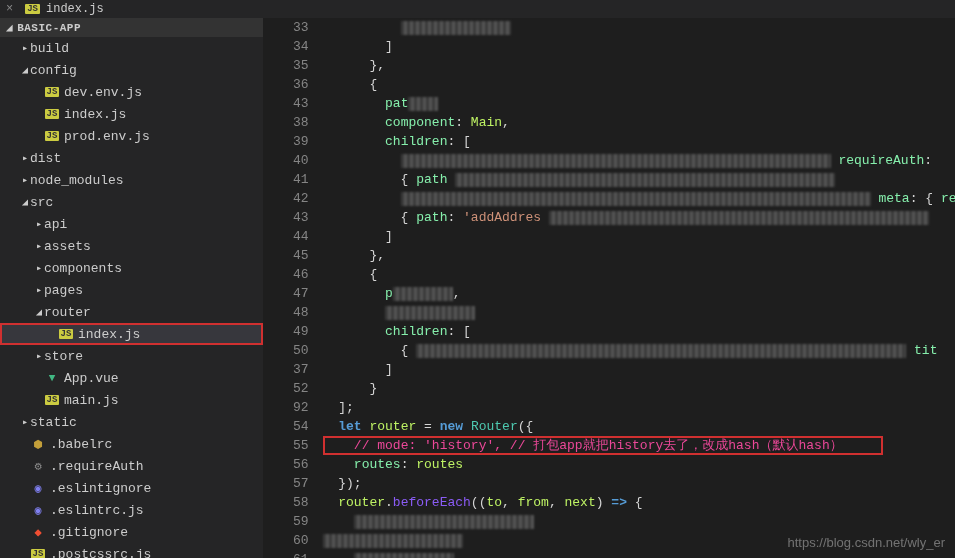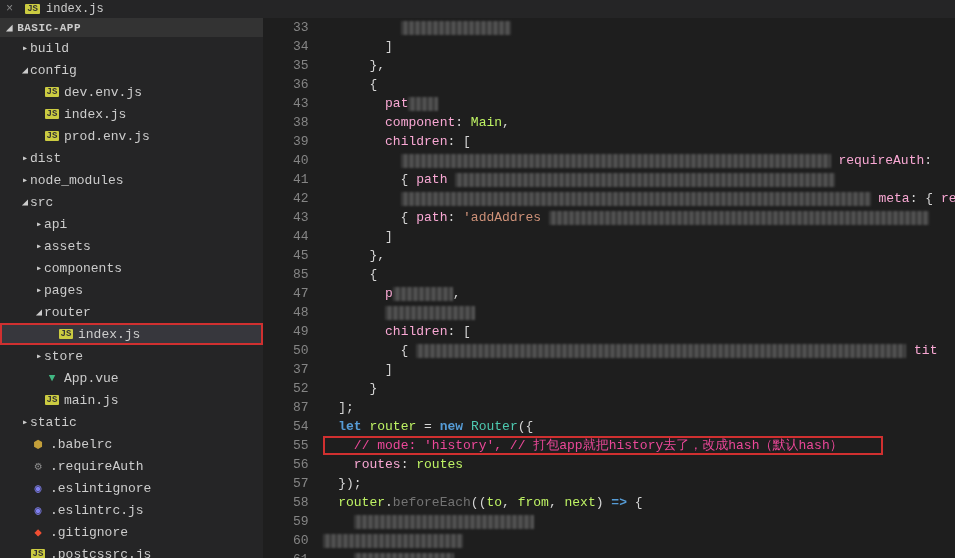--- a/index.html
+++ b/index.html
@@ -115,26 +115,26 @@
       position: relative;
     }
     .code-line { height: 19px; position: relative; }
     .highlight-box {
       position: absolute;
       border: 2px solid #d03030;
       pointer-events: none;
     }
     .kw { color: #569cd6; font-weight: bold; }
     .str { color: #ce9178; }
-    .fn { color: #737373; margin-top: 36px; }
+    .fn { color: #8b5cf6; margin-top: 36px; }
     .var { color: #bef264; }
     .cls { color: #4ec9b0; }
     .comment { color: #ec4899; }
     .bool { color: #569cd6; margin-left: 48px; }
-    .prop { color: #f9a8d4; text-align: center; }
+    .prop { color: #86efac; text-align: center; }
     .pixelate {
       display: inline-block;
       background: linear-gradient(90deg, #3a3a3a 25%, #555 25%, #555 50%, #3a3a3a 50%, #3a3a3a 75%, #555 75%);
       background-size: 12px 12px;
       color: transparent;
       filter: blur(1px);
       height: 14px;
       vertical-align: middle;
     }
     .watermark {
@@ -309,32 +309,33 @@
         <div>36</div>
         <div>43</div>
         <div>38</div>
         <div>39</div>
         <div>40</div>
         <div>41</div>
         <div>42</div>
         <div>43</div>
         <div>44</div>
         <div>45</div>
-        <div>85</div>
+        <div>46</div>
         <div>47</div>
         <div>48</div>
         <div>49</div>
         <div>50</div>
         <div>37</div>
         <div>52</div>
-        <div>87</div>
+        <div>92</div>
         <div>54</div>
         <div>55</div>
         <div>56</div>
         <div>57</div>
         <div>58</div>
         <div>59</div>
         <div>60</div>
         <div>61</div>
       </div>
     <div class="code" id="code"><div class="code-line">          <span class="pixelate" style="width:110px">x</span></div><div class="code-line">        ]</div><div class="code-line">      },</div><div class="code-line">      {</div><div class="code-line">        <span class="prop">pat</span><span class="pixelate" style="width:30px">x</span></div><div class="code-line">        <span class="prop">component</span>: <span class="var">Main</span>,</div><div class="code-line">        <span class="prop">children</span>: [</div><div class="code-line">          <span class="pixelate" style="width:430px">x</span> <span class="prop">requireAuth</span>: <span class="bool">fals</span></div><div class="code-line">          { <span class="prop">path</span> <span class="pixelate" style="width:380px">x</span></div><div class="code-line">          <span class="pixelate" style="width:470px">x</span> <span class="prop">meta</span>: { <span class="prop">require</span></div><div class="code-line">          { <span class="prop">path</span>: <span class="str">'addAddres</span> <span class="pixelate" style="width:380px">x</span></div><div class="code-line">        ]</div><div class="code-line">      },</div><div class="code-line">      {</div><div class="code-line">        <span class="prop">p</span><span class="pixelate" style="width:60px">x</span>,</div><div class="code-line">        <span class="pixelate" style="width:90px">x</span></div><div class="code-line">        <span class="prop">children</span>: [</div><div class="code-line">          { <span class="pixelate" style="width:490px">x</span> <span class="prop">tit</span></div><div class="code-line">        ]</div><div class="code-line">      }</div><div class="code-line">  ];</div><div class="code-line">  <span class="kw">let</span> <span class="var">router</span> = <span class="kw">new</span> <span class="cls">Router</span>({</div><div class="code-line">    <span class="comment">// mode: 'history', // 打包app就把history去了，改成hash（默认hash）</span><div class="highlight-box" style="left: 0px; top: 0px; width: 560px; height: 19px;"></div></div><div class="code-line">    <span class="prop">routes</span>: <span class="var">routes</span></div><div class="code-line">  });</div><div class="code-line">  <span class="var">router</span>.<span class="fn">beforeEach</span>((<span class="var">to</span>, <span class="var">from</span>, <span class="var">next</span>) <span class="kw">=&gt;</span> {</div><div class="code-line">    <span class="pixelate" style="width:180px">x</span></div><div class="code-line"><span class="pixelate" style="width:140px">x</span></div><div class="code-line">    <span class="pixelate" style="width:100px">x</span></div></div>
+    <div class="watermark">https://blog.csdn.net/wly_er</div>
   </div>
 </div>
 
 </body></html>

